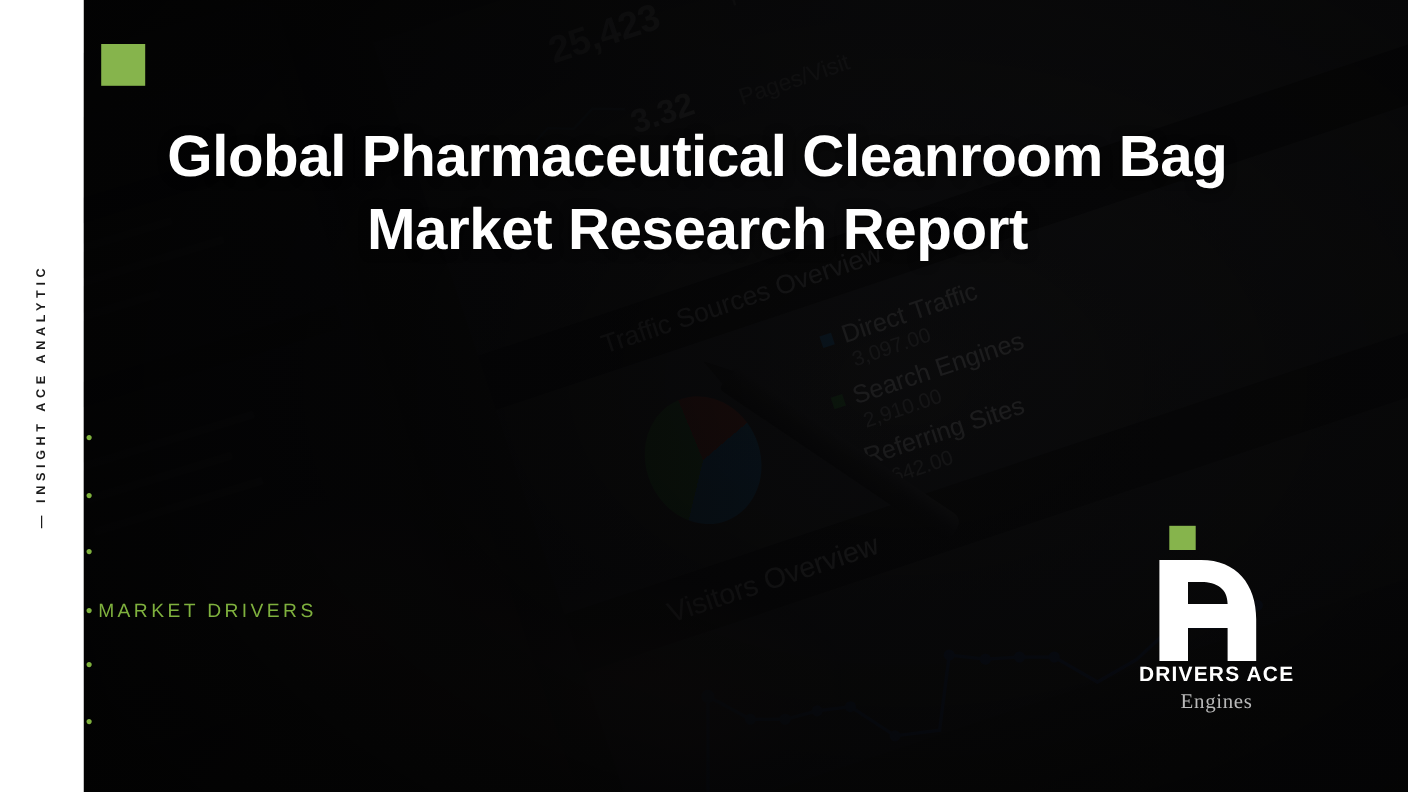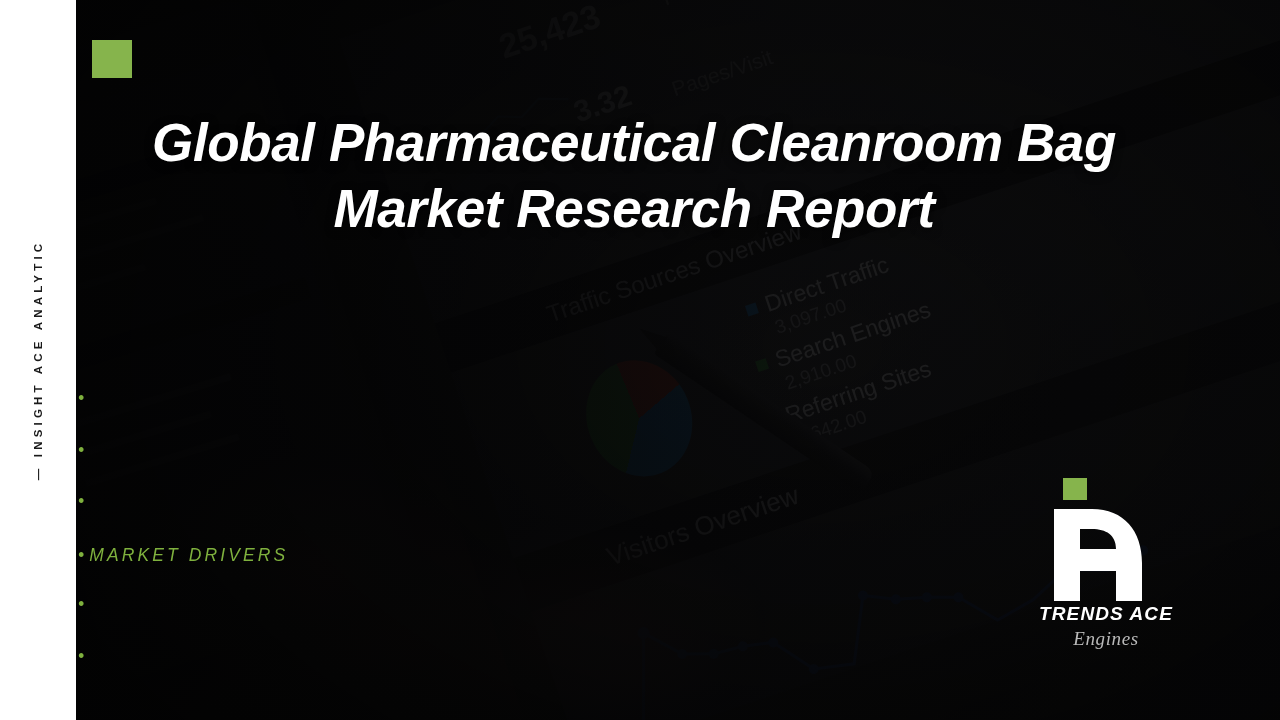--- a/index.html
+++ b/index.html
@@ -149,21 +149,21 @@
     position:absolute; inset:0;
     background:
       linear-gradient(90deg, rgba(5,5,6,.97) 0%, rgba(6,6,7,.93) 34%, rgba(7,7,8,.86) 58%, rgba(8,8,9,.80) 100%);
   }
   .veil-2 {
     position:absolute; inset:0;
     background:radial-gradient(ellipse 900px 620px at 62% 48%, rgba(0,0,0,.10), rgba(0,0,0,.62) 100%);
   }
 
   
-  .content { position:absolute; inset:0; z-index:20;font-style:italic; }
+  .content { position:absolute; inset:0; z-index:20; }
 
   .accent-square {
     position:absolute; left:92px; top:40px;
     width:40px; height:38px;
     background:#86b44c;
   }
 
   .title {
     position:absolute;
     left:109px; top:110px; width:1050px;
@@ -337,21 +337,21 @@
         <span class="bullet-dot">•</span>
       </li>
     </ul>
 
     <div class="logo">
       <div class="logo-square"></div>
       <svg class="logo-mark" width="120" height="96" viewBox="0 0 120 96">
         <path d="M8 96 L8 4 L46 4 C78 4 96 26 96 58 L96 96 L70 96 L70 66 L34 66 L34 96 Z
                  M34 44 L70 44 C70 30 60 24 46 24 L34 24 Z" fill="#ffffff" fill-rule="evenodd"></path>
       </svg>
-      <div class="logo-name">TRENDS ACE</div>
+      <div class="logo-name">DRIVERS ACE</div>
       <div class="logo-tag">Engines</div>
     </div>
   </div>
 
   <div class="sidebar">
     <div class="sidebar-vertical-text">— INSIGHT ACE ANALYTIC</div>
   </div>
 
 </div>
 

